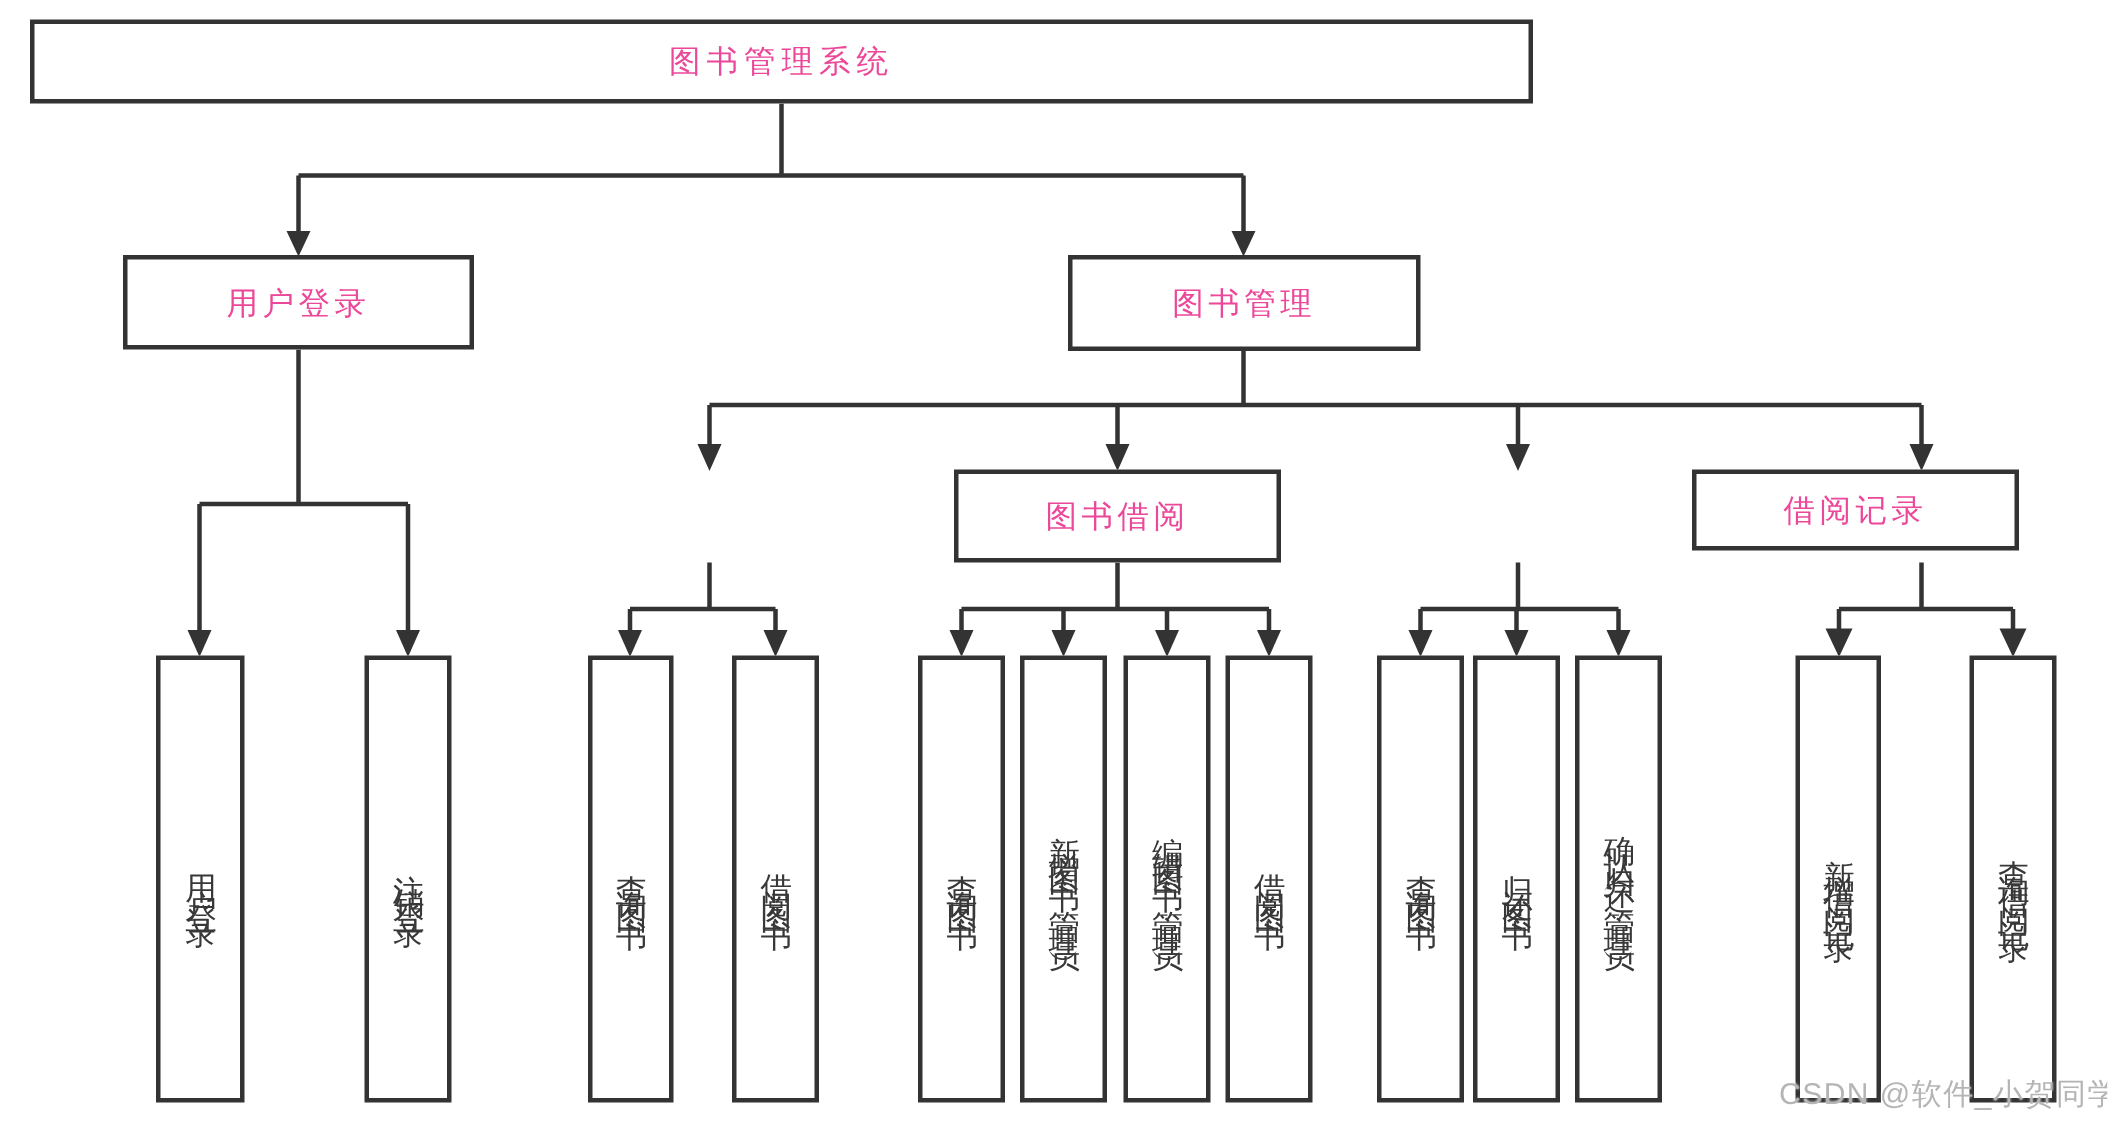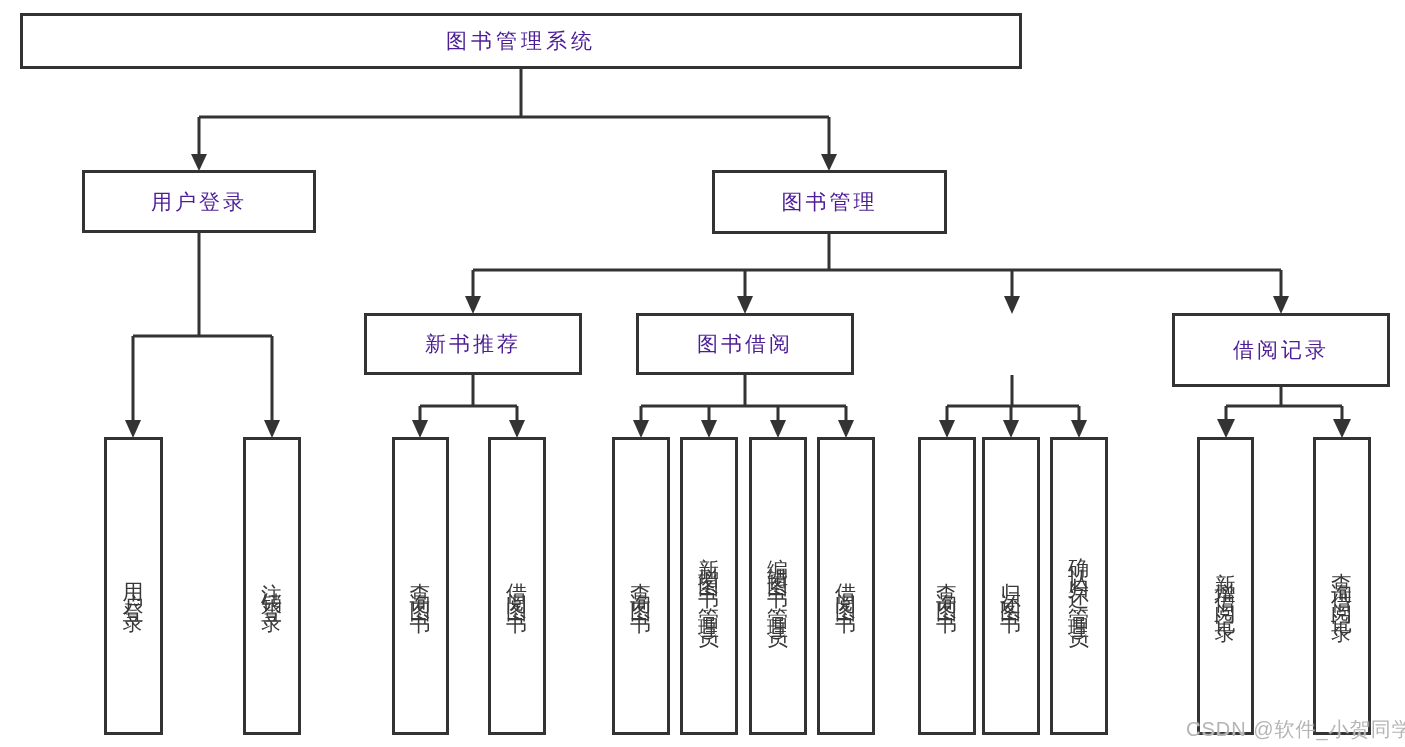--- a/index.html
+++ b/index.html
@@ -25,21 +25,21 @@
     color: #383838;
     display: flex;
     align-items: center;
     justify-content: center;
     text-align: center;
   }
   .hbox span {
     font-size: 21px;
     letter-spacing: 3px;
     white-space: nowrap;
-    color: #4c1d95;
+    color: #ec4899;
   }
   .root-box span { letter-spacing: 4px; }
   .vbox span {
     writing-mode: vertical-rl;
     text-orientation: mixed;
     font-size: 21px;
     letter-spacing: 10px;
     line-height: 1;
     color: #383838;
   }
@@ -101,27 +101,24 @@
     <span>图书管理系统</span>
   </div>
 
   <div class="node hbox" style="left:82px; top:170px; width:234px; height:63px;">
     <span>用户登录</span>
   </div>
   <div class="node hbox" style="left:712px; top:170px; width:235px; height:64px;">
     <span>图书管理</span>
   </div>
 
-  <div class="node hbox" style="left:364px; top:313px; width:218px; height:62px;">
-    <span>新书推荐</span>
-  </div>
   <div class="node hbox" style="left:636px; top:313px; width:218px; height:62px;align-items:center;">
     <span>图书借阅</span>
   </div>
-  <div class="node hbox" style="left:1172px; top:313px; width:218px; height:74px;">
+  <div class="node hbox" style="left:1128px; top:313px; width:218px; height:54px;">
     <span>借阅记录</span>
   </div>
 
   <div class="node vbox" style="left:104px; top:437px; width:59px; height:298px;">
     <span>用户登录</span>
   </div>
   <div class="node vbox" style="left:243px; top:437px; width:58px; height:298px;">
     <span>注销登录</span>
   </div>
 

